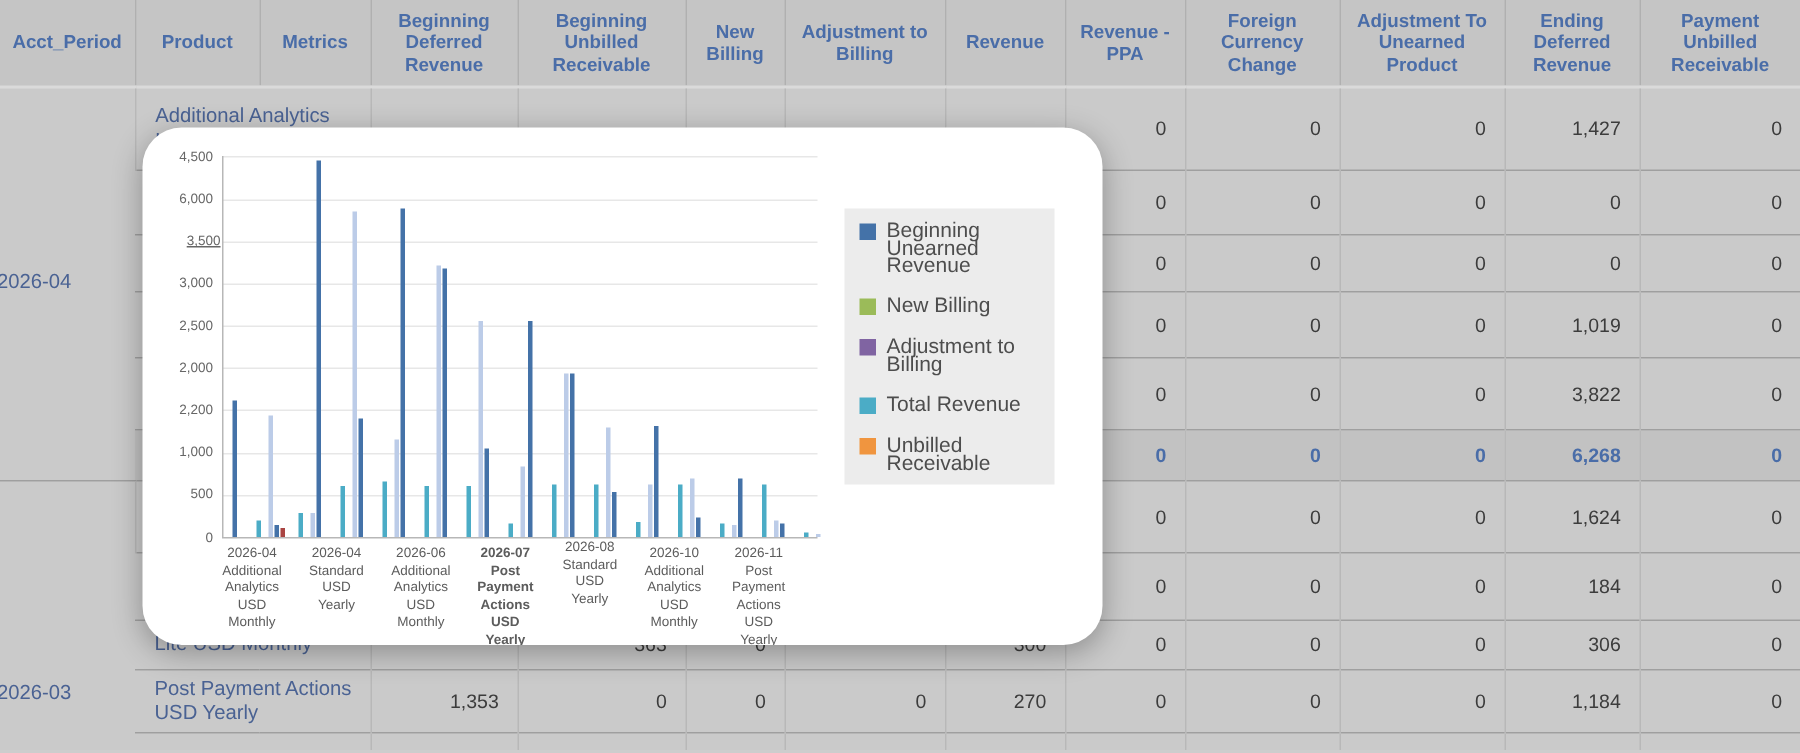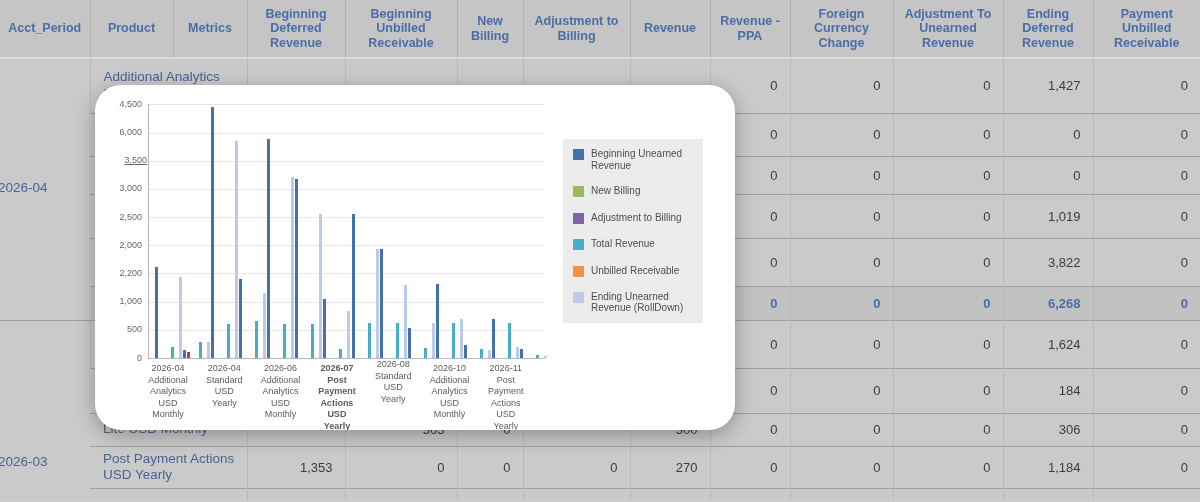--- a/index.html
+++ b/index.html
@@ -40,21 +40,21 @@
   .axis-x{position:absolute;height:1px;background:#b7b7b7;}
   .ytick{position:absolute;width:42px;text-align:right;font-size:9px;color:#666;}
   .bar{position:absolute;width:3px;}
   .xlab{position:absolute;width:58px;text-align:center;font-size:9px;line-height:11.5px;color:#5c5c5c;}
   .legend{
     position:absolute;left:468px;top:54px;width:140px;height:184px;background:#ececec;
     box-sizing:border-box;padding:9px 10px;display:flex;flex-direction:column;justify-content:space-between;
   }
   .leg-item{display:flex;align-items:flex-start;}
   .leg-swatch{width:11px;height:11px;flex:0 0 11px;margin-top:1px;margin-right:7px;}
-  .leg-text{font-size:10px;line-height:11.5px;color:#4d4d4d;}
+  .leg-text{font-size:14px;line-height:11.5px;color:#4d4d4d;}
 </style>
 </head>
 <body>
 
 <div class="stage">
   <table class="grid">
     <colgroup>
         <col style="width: 90px;">
         <col style="width: 83px;">
         <col style="width: 74px;">
@@ -74,21 +74,21 @@
           <th>Acct_Period</th>
           <th>Product</th>
           <th>Metrics</th>
           <th>Beginning Deferred Revenue</th>
           <th>Beginning Unbilled Receivable</th>
           <th>New Billing</th>
           <th>Adjustment to Billing</th>
           <th>Revenue</th>
           <th>Revenue - PPA</th>
           <th>Foreign Currency Change</th>
-          <th>Adjustment To Unearned Revenue</th>
+          <th>Adjustment To Unearned Product</th>
           <th>Ending Deferred Revenue</th>
           <th>Payment Unbilled Receivable</th>
         </tr>
       </thead>
     <tbody>
         <tr class="grp" style="height: 55px;">
           <td class="acct" rowspan="6">
             <span class="acct-label" style="top: 121px;">2026-04</span>
           </td>
           <td class="product" colspan="2">Additional Analytics USD Monthly</td>
@@ -369,19 +369,15 @@
           <span class="leg-text">Adjustment to Billing</span>
         </div>
         <div class="leg-item">
           <span class="leg-swatch" style="background: rgb(75, 172, 198);"></span>
           <span class="leg-text">Total Revenue</span>
         </div>
         <div class="leg-item">
           <span class="leg-swatch" style="background: rgb(240, 149, 63);"></span>
           <span class="leg-text">Unbilled Receivable</span>
         </div>
-        <div class="leg-item">
-          <span class="leg-swatch" style="background: rgb(188, 204, 232);"></span>
-          <span class="leg-text">Ending Unearned Revenue (RollDown)</span>
-        </div>
       </div>
   </div>
 </div>
 
 </body></html>

